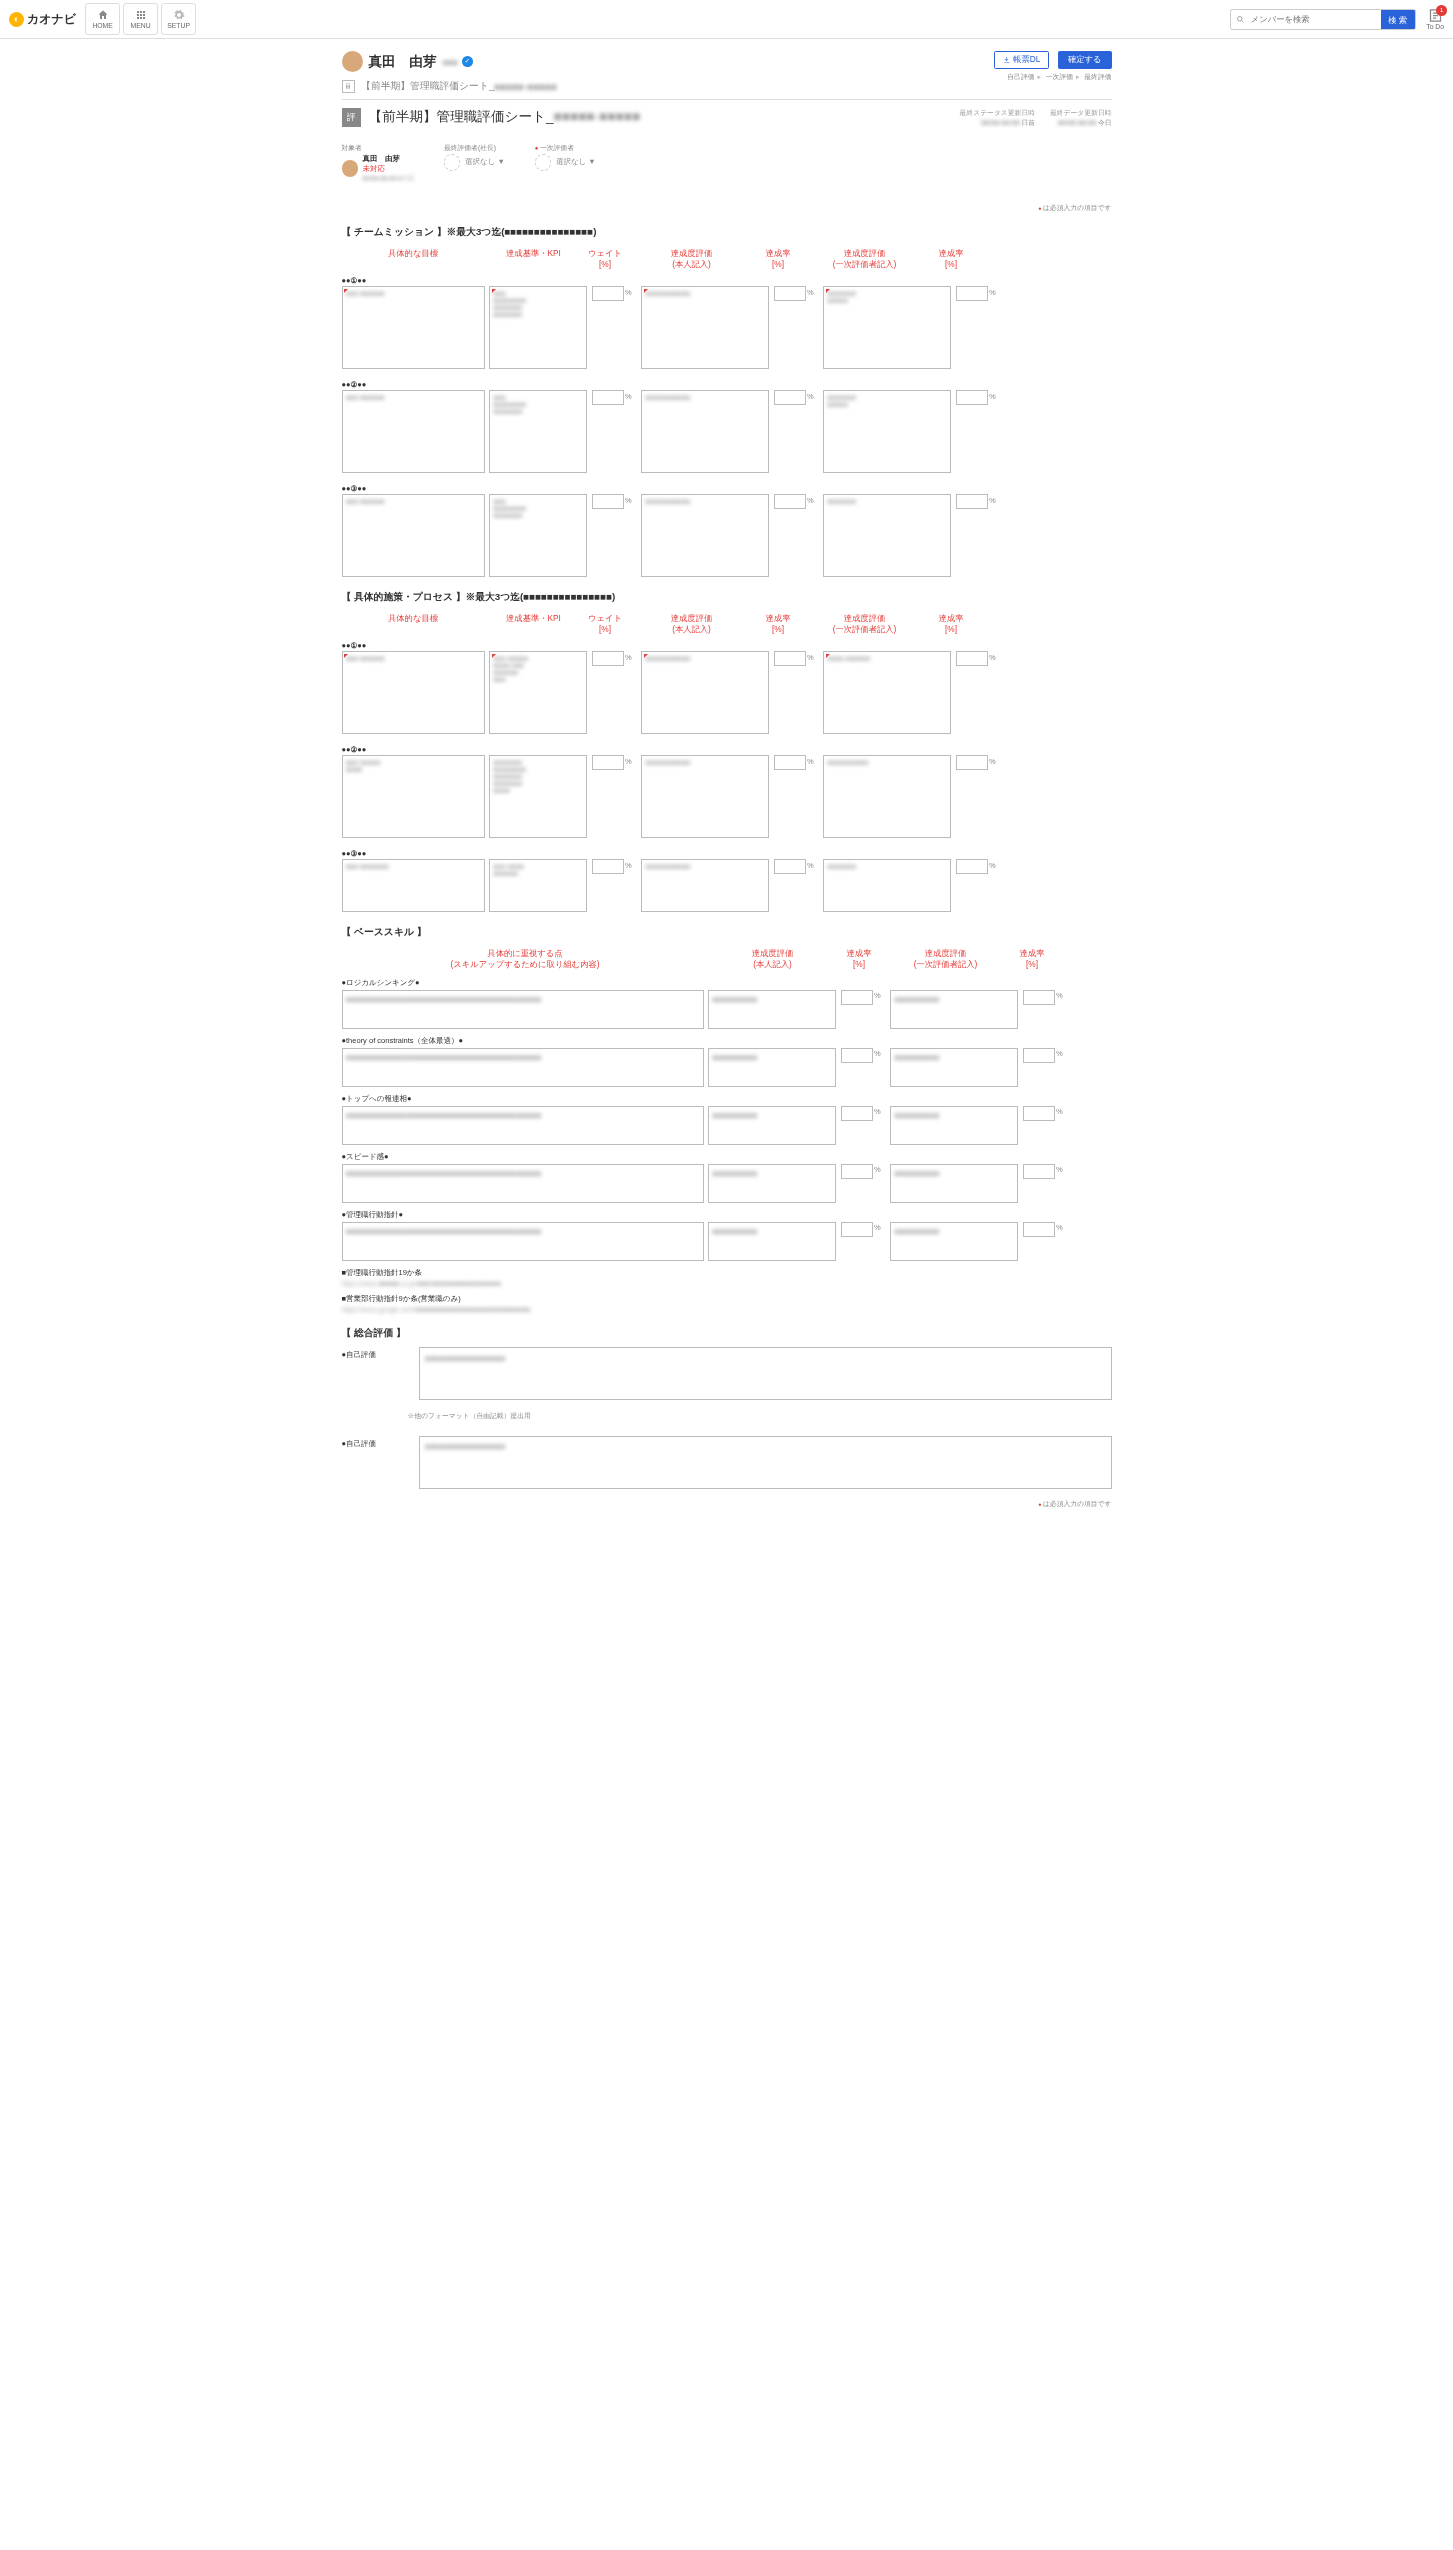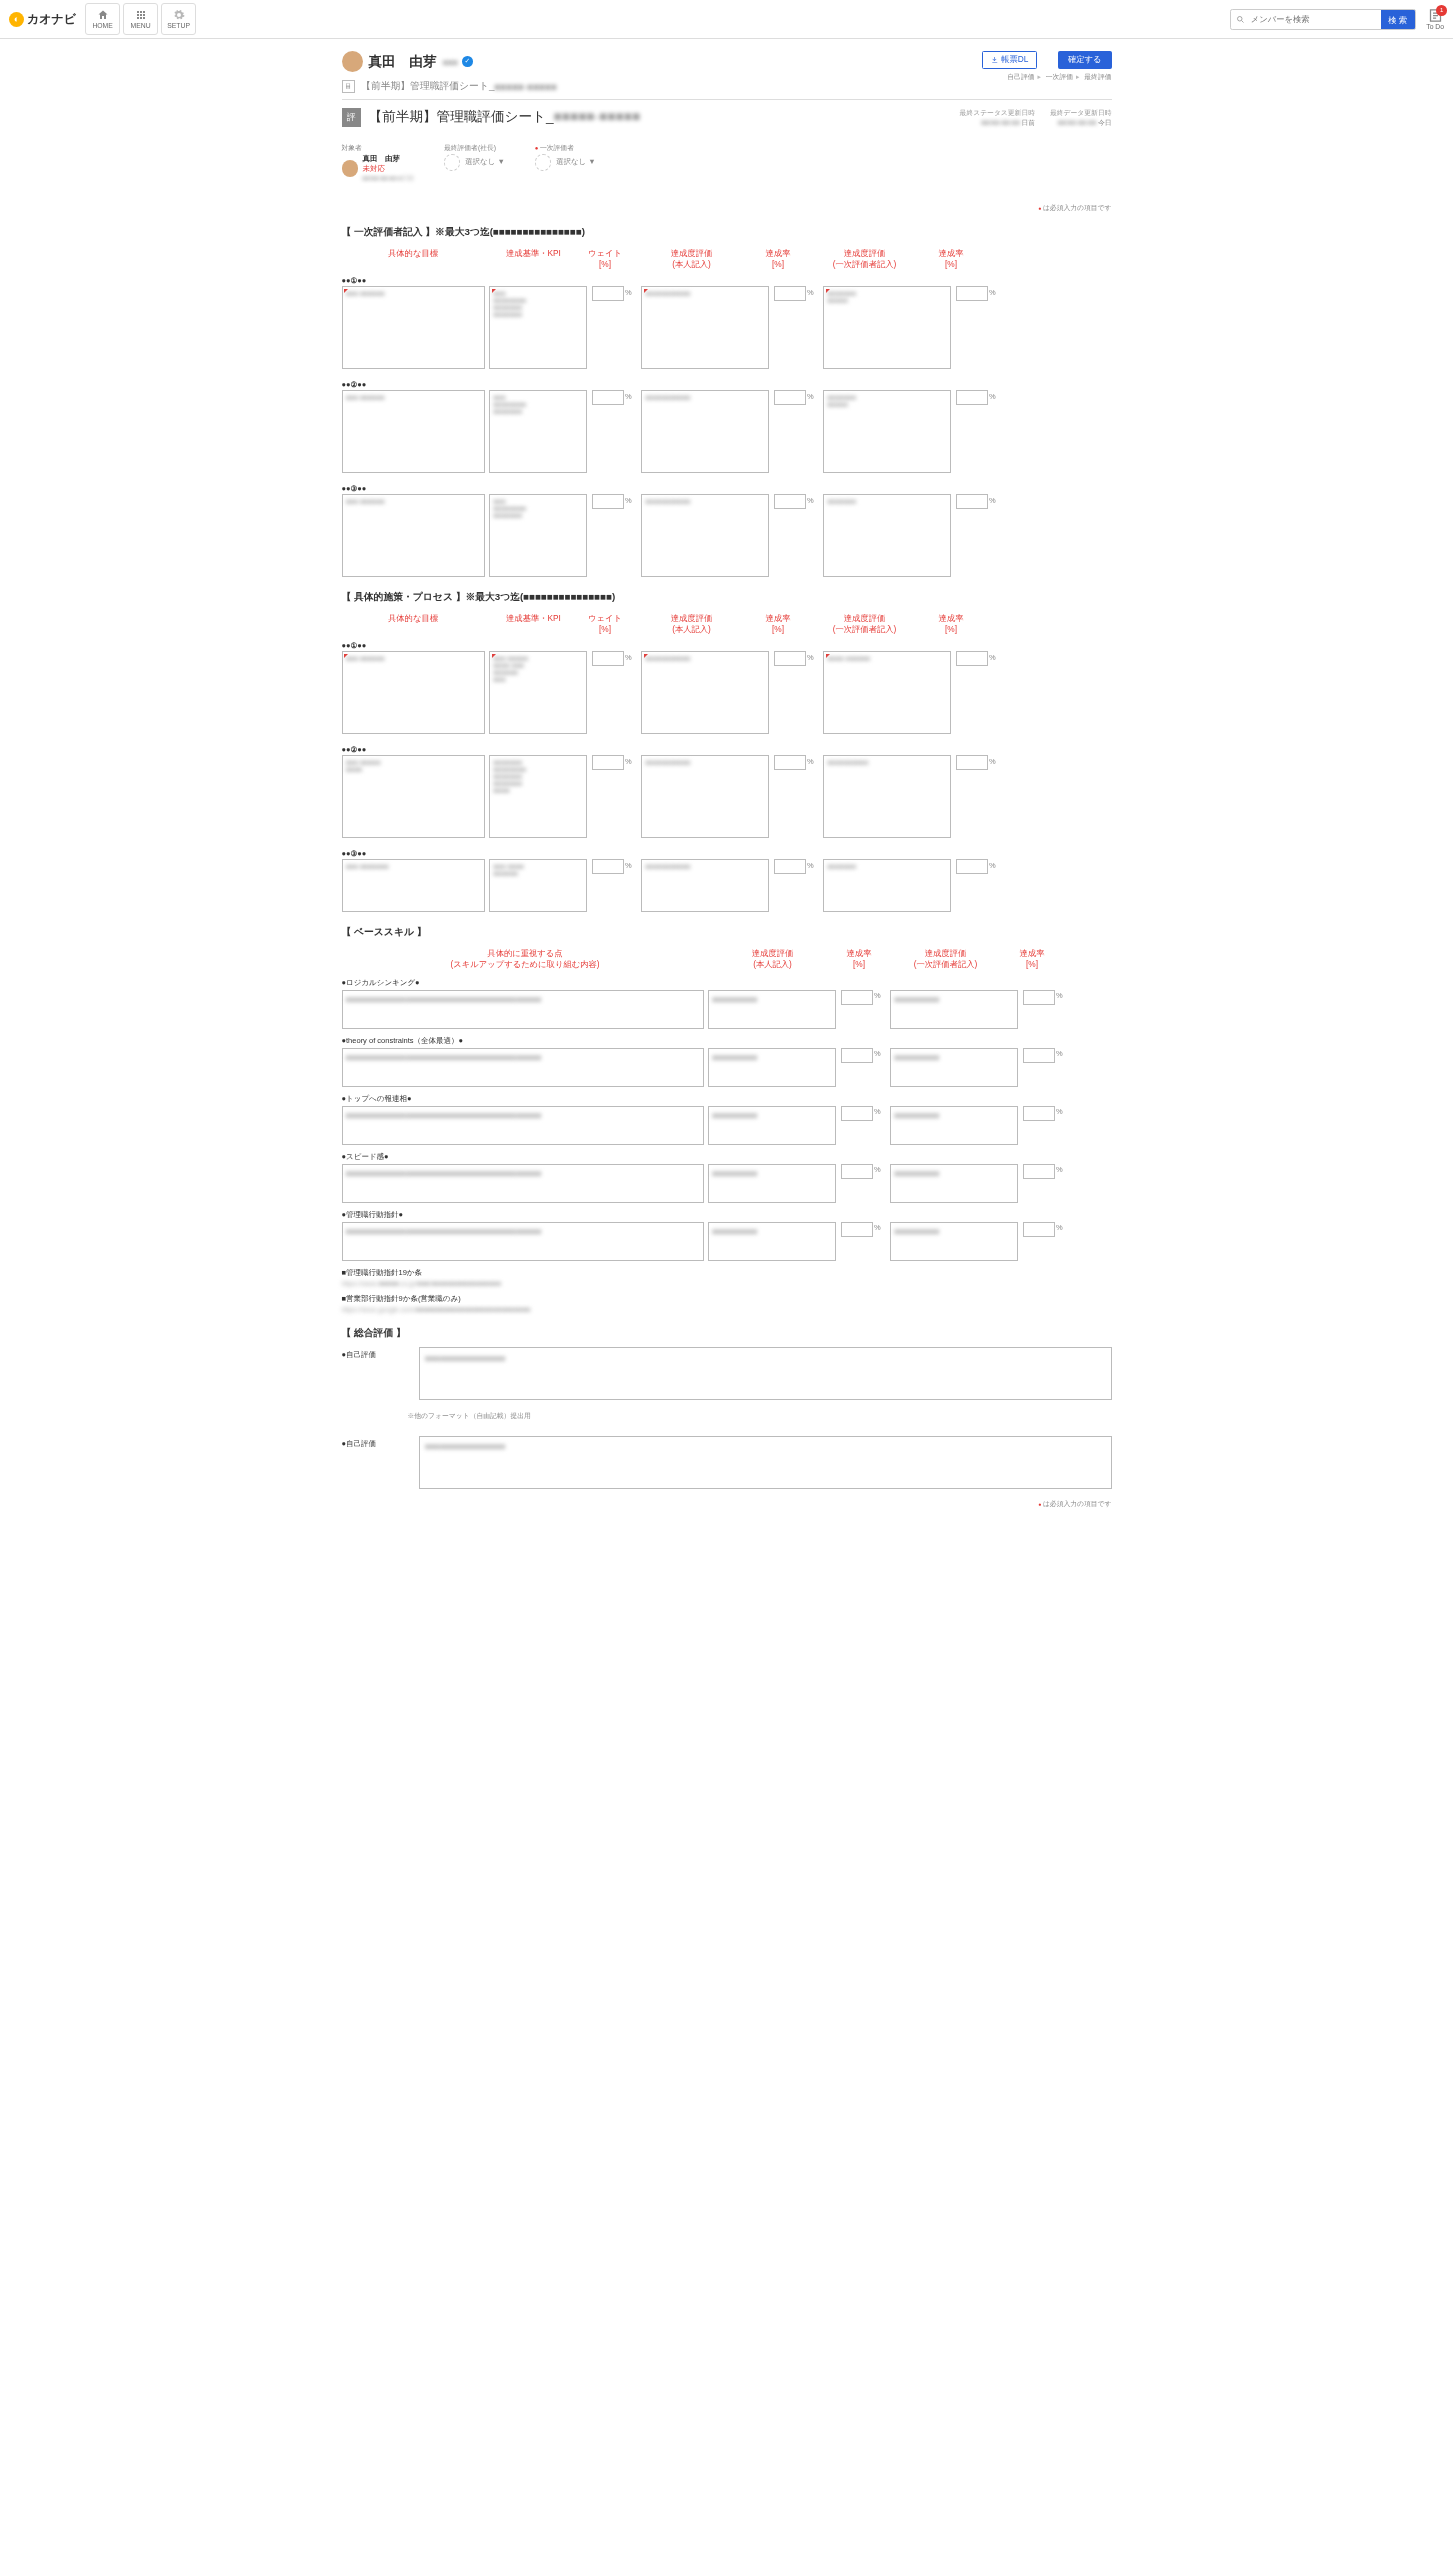--- a/index.html
+++ b/index.html
@@ -25,21 +25,21 @@
 .verify{width:10.6px;height:10.6px;background:#1e88e5;border-radius:50%;display:inline-block;margin-left:4.5px;color:#fff;font-size:6.8px;text-align:center;line-height:10.6px}
 .doc-line{display:flex;align-items:center;padding:3px 0;color:#888}
 .doc-icon{width:13.6px;height:13.6px;border:0.8px solid #bbb;margin-right:6px;font-size:6px;display:flex;align-items:center;justify-content:center}
 .doc-title{font-size:9.8px}
 .blur{color:transparent;text-shadow:0 0 4.5px rgba(0,0,0,.4)}
 .sheet-header{display:flex;align-items:flex-start;padding:7.5px 0;border-top:0.8px solid #ddd;margin-top:3px}
 .sheet-icon{width:19.6px;height:19.6px;background:#888;color:#fff;font-size:9px;display:flex;align-items:center;justify-content:center;margin-right:7.5px}
 .sheet-title{font-size:13.6px;font-weight:normal;flex:1}
 .meta-block{font-size:6.8px;color:#888;text-align:right;margin-left:15px}
 .meta-block .lbl{color:#999}
-.action-buttons{display:flex;gap:21px;justify-content:flex-end;margin-bottom:3px}
+.action-buttons{display:flex;gap:9px;justify-content:flex-end;margin-bottom:3px}
 .btn-outline{border:0.8px solid #2962d9;color:#2962d9;background:#fff;padding:2.3px 7.5px;font-size:8.3px;cursor:pointer;border-radius:1.5px;display:flex;align-items:center;gap:3px}
 .btn-solid{background:#2962d9;color:#fff;border:0.8px solid #2962d9;padding:2.3px 9px;font-size:8.3px;cursor:pointer;border-radius:1.5px}
 .breadcrumb{font-size:6.8px;color:#888;text-align:right}
 .breadcrumb .sep{margin:0 3px;color:#bbb}
 .assignee-row{display:flex;gap:30px;padding:7.5px 0 15px;font-size:7.5px}
 .assignee{display:flex;flex-direction:column}
 .assignee-label{color:#888;font-size:6.8px;margin-bottom:1.5px}
 .assignee-body{display:flex;align-items:center;gap:4.5px}
 .mini-avatar{width:16.6px;height:16.6px;border-radius:50%;background:#d7a87a}
 .empty-avatar{width:16.6px;height:16.6px;border-radius:50%;border:0.8px dashed #ccc}
@@ -196,21 +196,21 @@
       <div class="assignee-label"><span class="req-dot">●</span><span>一次評価者</span></div>
       <div class="assignee-body">
         <div class="empty-avatar"></div>
         <span style="color:#888">選択なし ▼</span>
       </div>
     </div>
   </div>
 
   <div class="req-note">は必須入力の項目です</div>
 
-  <div class="section-title">【 一次評価者記入 】※最大3つ迄(■■■■■■■■■■■■■■■)</div>
+  <div class="section-title">【 チームミッション 】※最大3つ迄(■■■■■■■■■■■■■■■)</div>
   <div class="table-head">
     <div class="th col-a">具体的な目標</div>
     <div class="th col-b">達成基準・KPI</div>
     <div class="th col-c" style="white-space:pre-line">ウェイト
 [%]</div>
     <div class="th col-d" style="white-space:pre-line">達成度評価
 (本人記入)</div>
     <div class="th col-e" style="white-space:pre-line">達成率
 [%]</div>
     <div class="th col-f" style="white-space:pre-line">達成度評価

